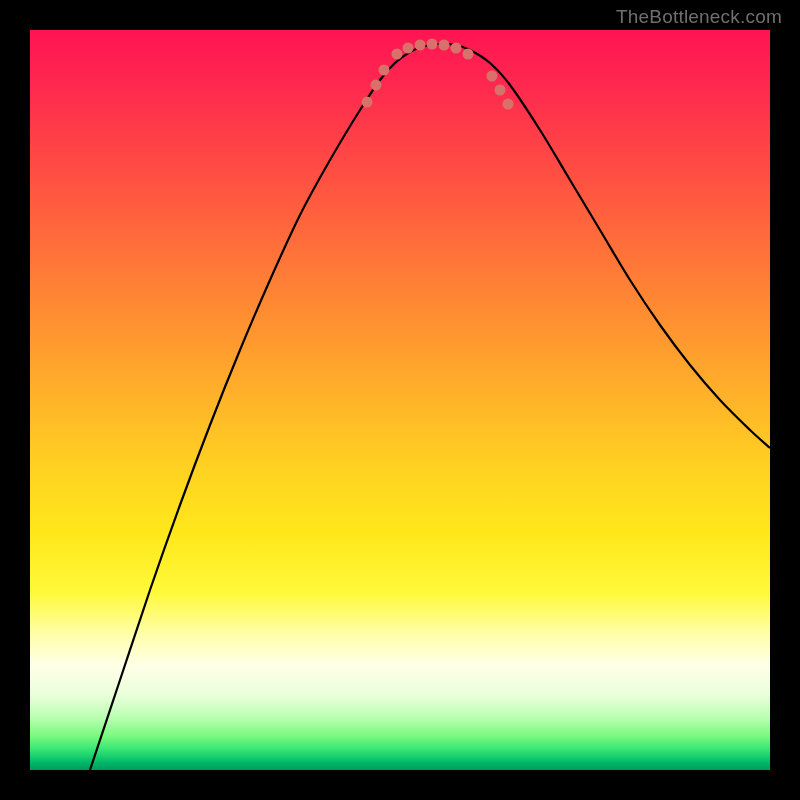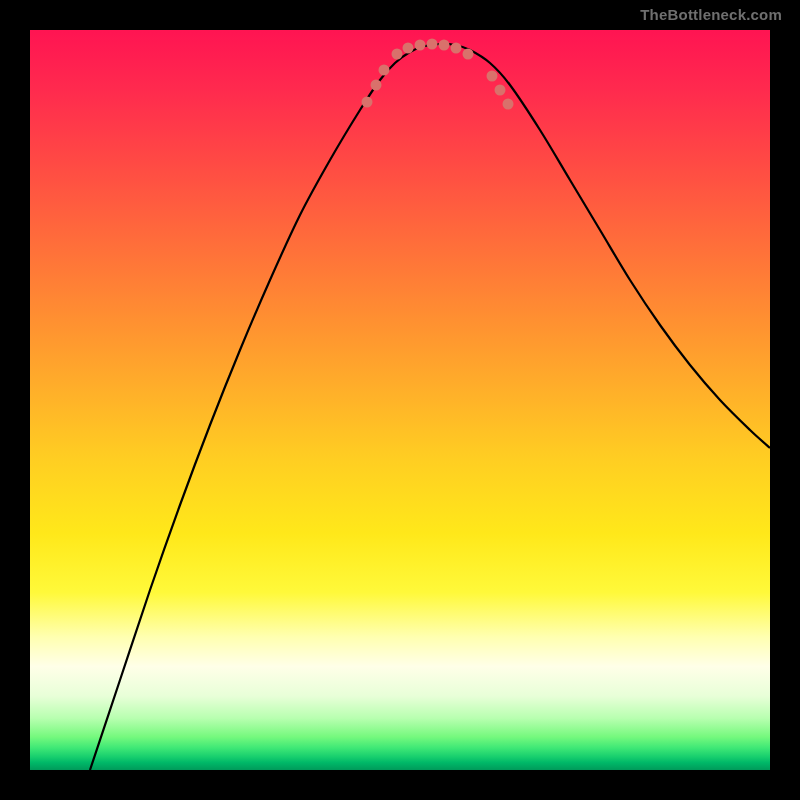--- a/index.html
+++ b/index.html
@@ -46,23 +46,23 @@
       #18cf6e 98.2%,
       #00b868 99%,
       #009a5a 100%
     );
   }
   .watermark {
     position: absolute;
     top: 6px;
     right: 18px;
     color: #6f6f6f;
-    font-size: 15px;
+    font-size: 19px;
     letter-spacing: 0.2px;
-    font-weight: 700;
+    font-weight: 400;
   }
   svg.curve {
     position: absolute;
     left: 30px;
     top: 30px;
     width: 740px;
     height: 740px;
     overflow: visible;
   }
 </style>

